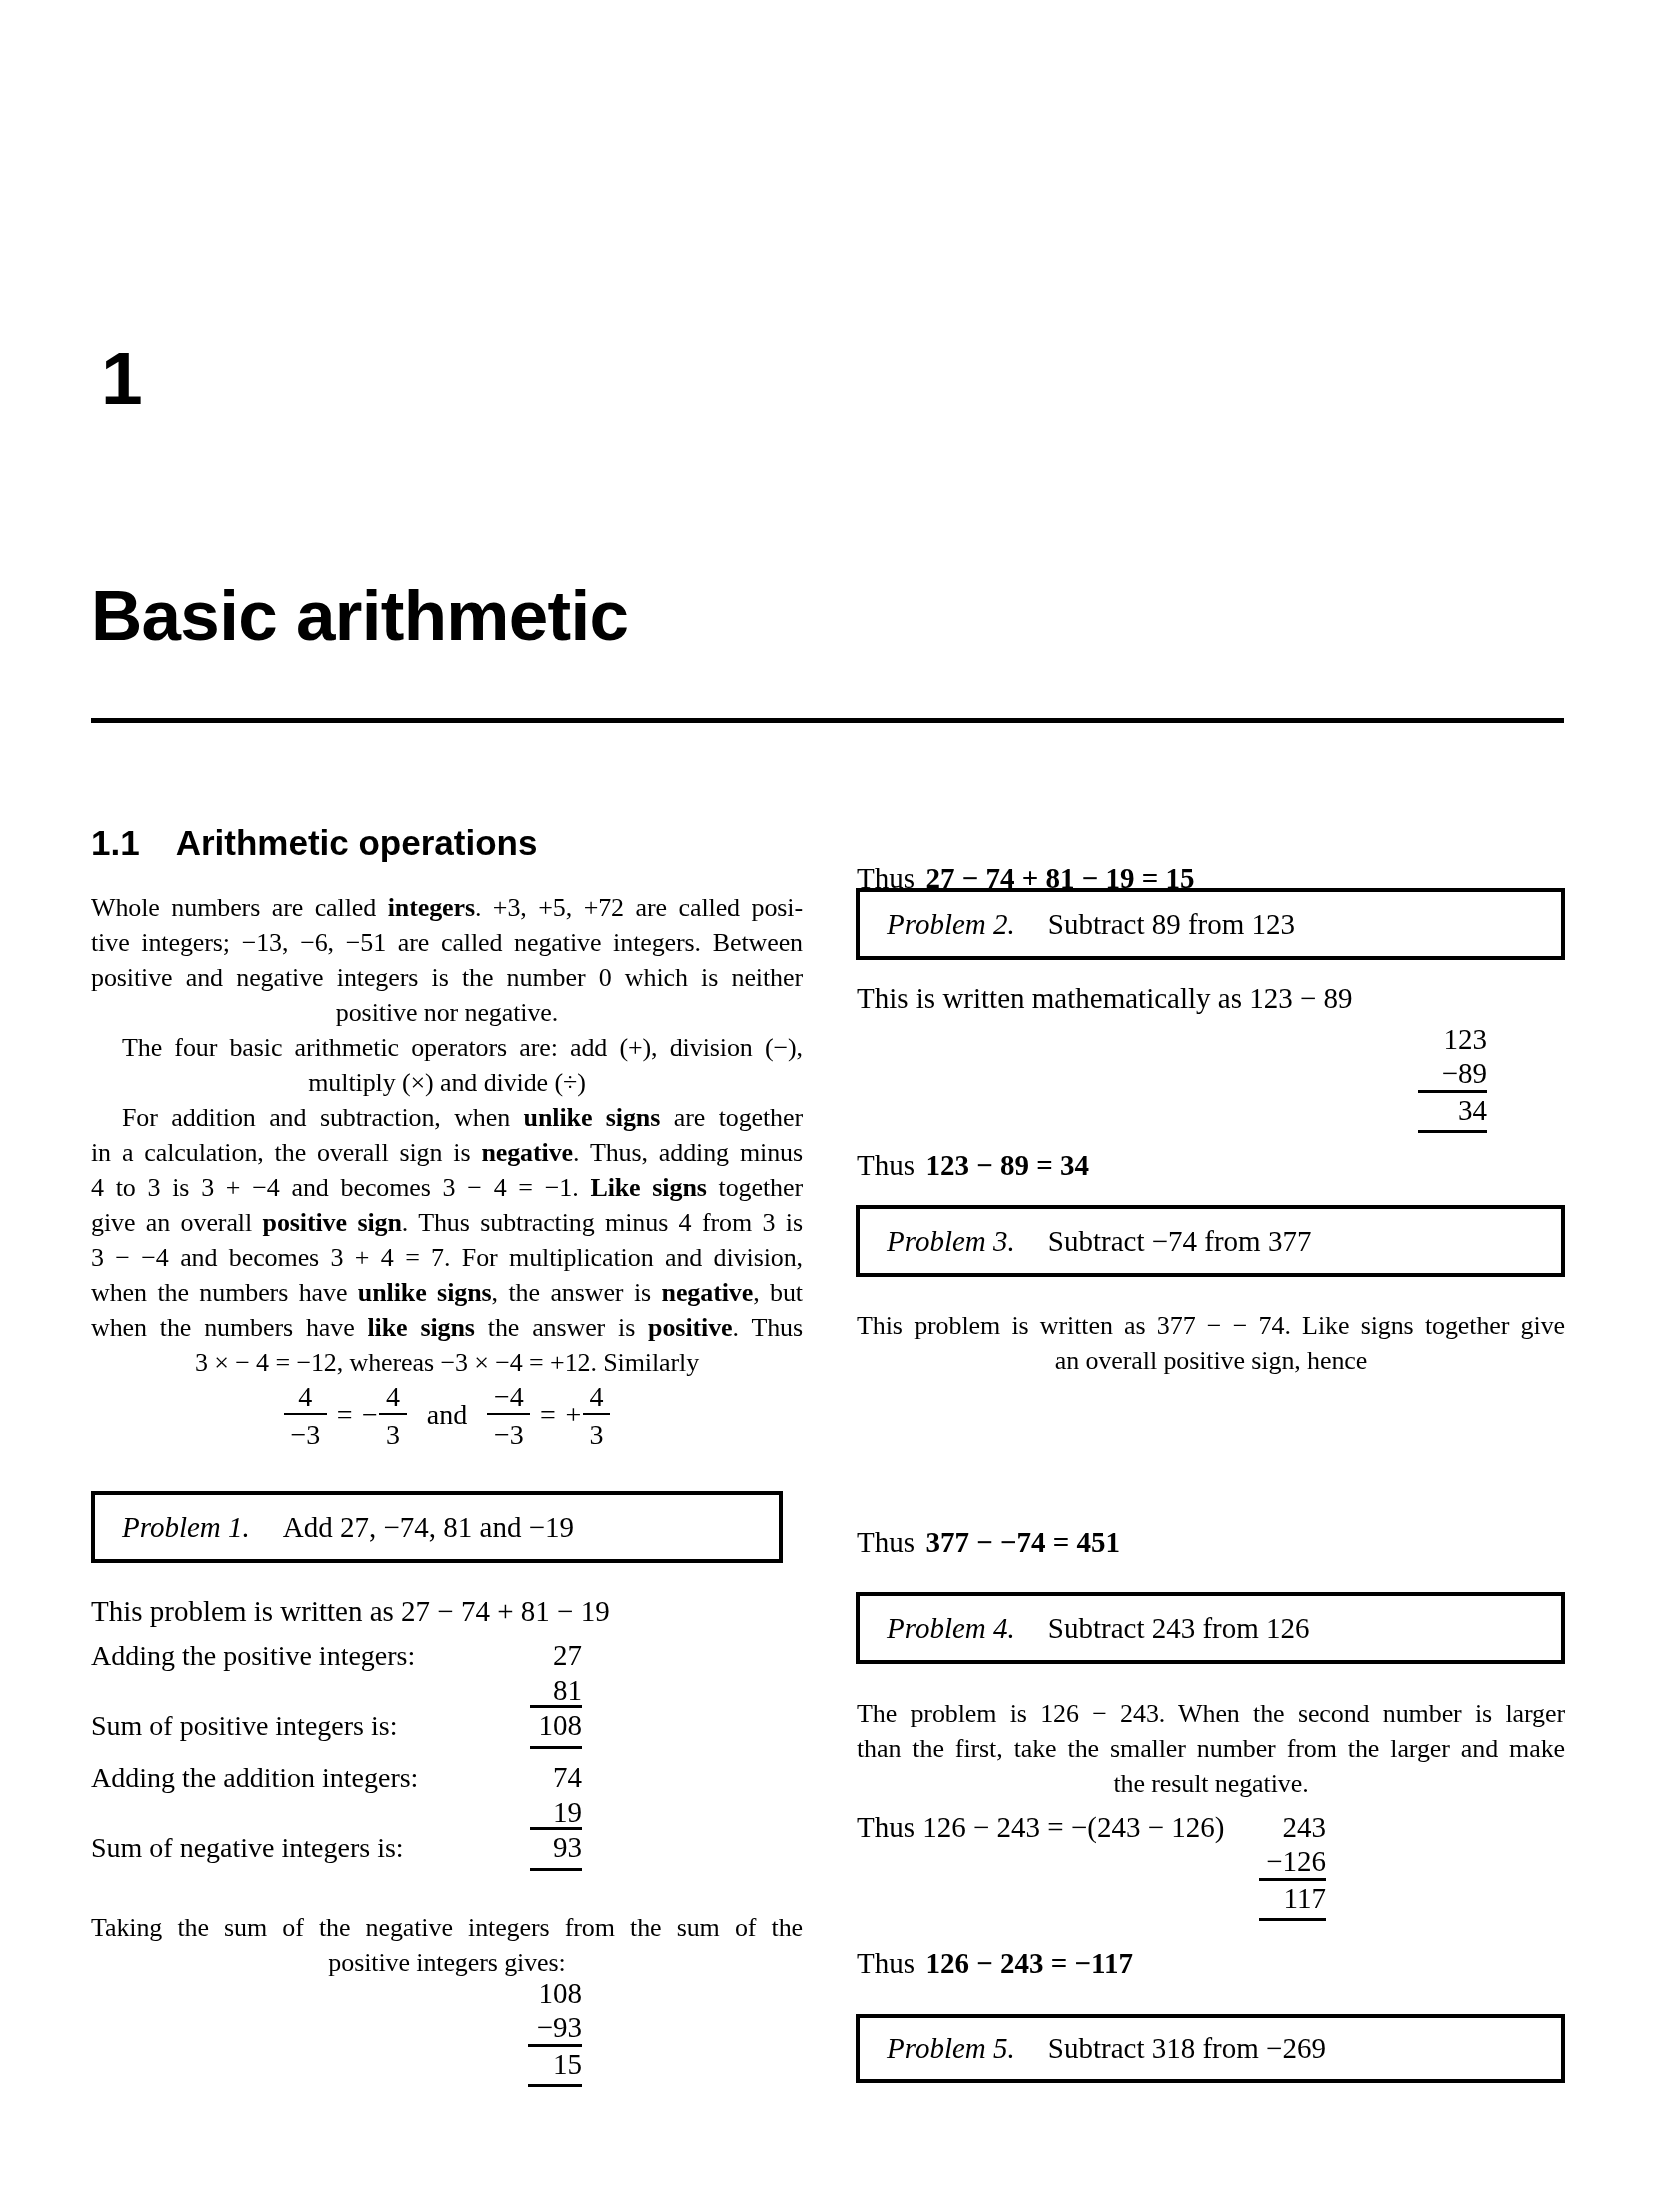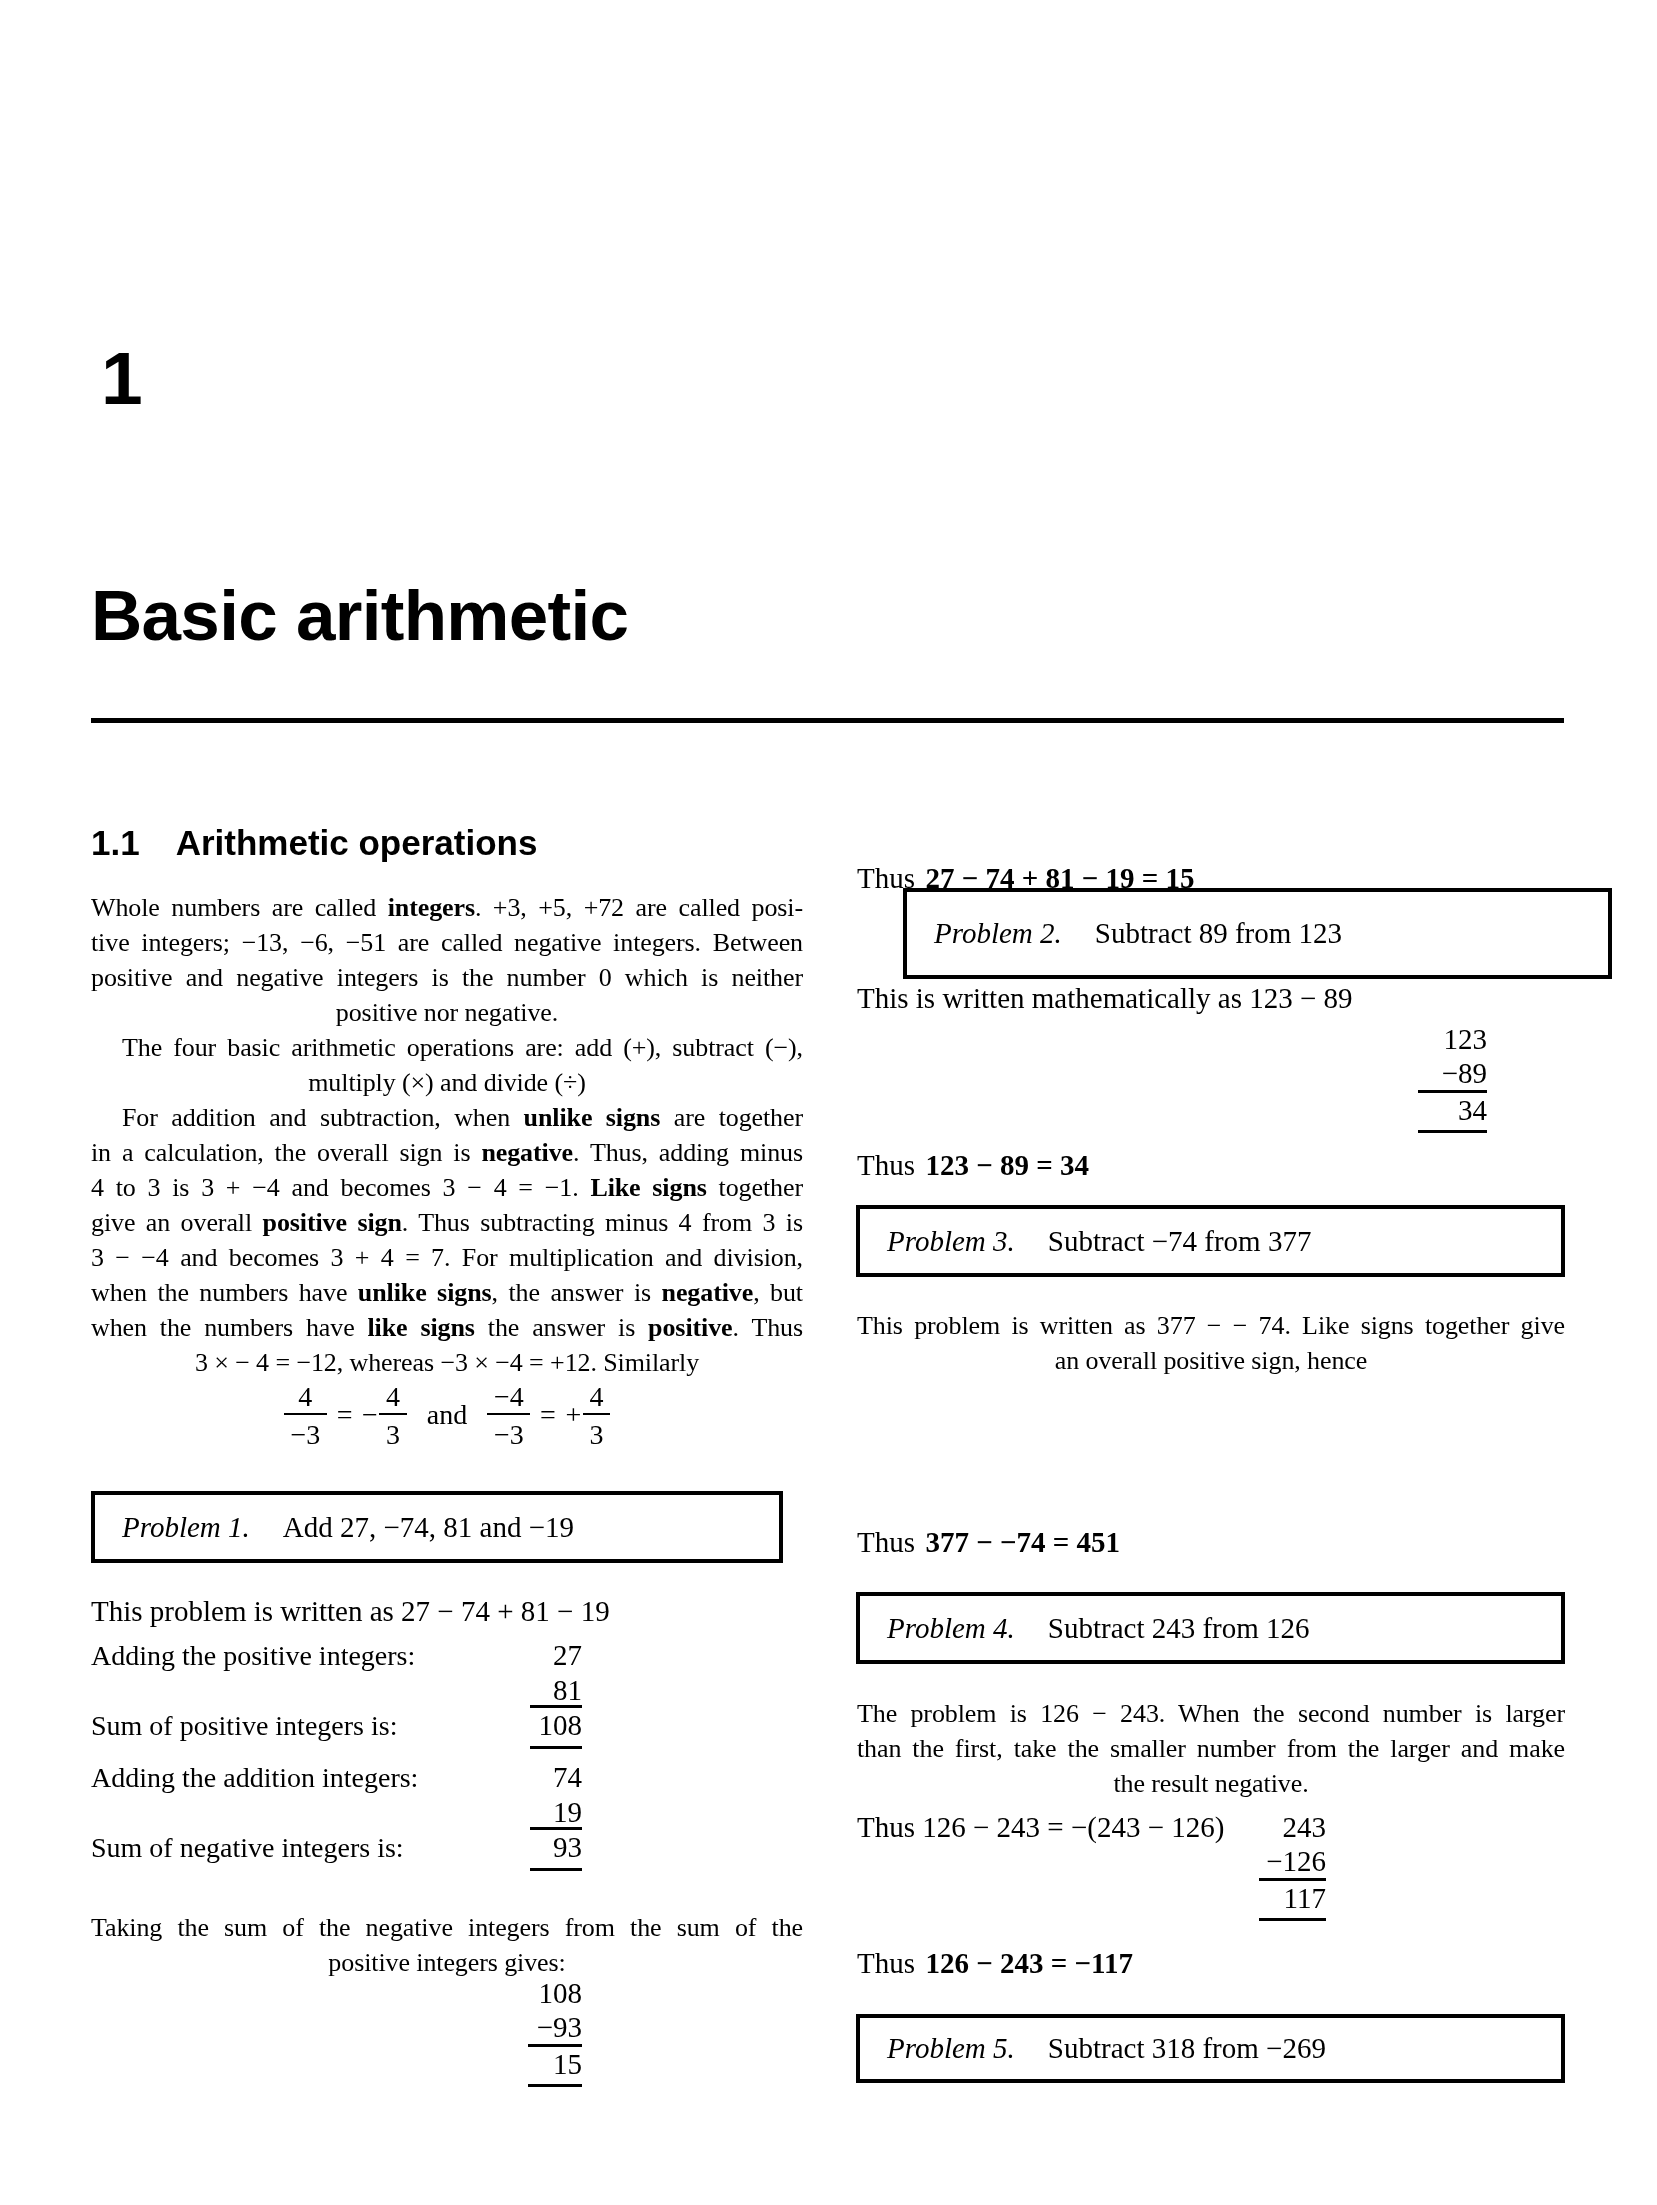--- a/index.html
+++ b/index.html
@@ -54,21 +54,21 @@
   </div>
 
   <div class="abs body-copy" style="left:91px;top:890px;width:712px">
     <div>
         <div class="jline"><span>Whole numbers are called </span><span class="b">integers</span><span>. +3, +5, +72 are called posi-</span></div>
         <div class="jline"><span>tive integers; −13, −6, −51 are called negative integers. Between</span></div>
         <div class="jline"><span>positive and negative integers is the number 0 which is neither</span></div>
         <div class="jline last"><span>positive nor negative.</span></div>
       </div>
     <div>
-        <div class="jline ind"><span>The four basic arithmetic operations are: add (+), subtract (−),</span></div>
+        <div class="jline ind"><span>The four basic arithmetic operators are: add (+), division (−),</span></div>
         <div class="jline last"><span>multiply (×) and divide (÷)</span></div>
       </div>
     <div>
         <div class="jline ind"><span>For addition and subtraction, when </span><span class="b">unlike signs</span><span> are together</span></div>
         <div class="jline"><span>in a calculation, the overall sign is </span><span class="b">negative</span><span>. Thus, adding minus</span></div>
         <div class="jline"><span>4 to 3 is 3 + −4 and becomes 3 − 4 = −1. </span><span class="b">Like signs</span><span> together</span></div>
         <div class="jline"><span>give an overall </span><span class="b">positive sign</span><span>. Thus subtracting minus 4 from 3 is</span></div>
         <div class="jline"><span>3 − −4 and becomes 3 + 4 = 7. For multiplication and division,</span></div>
         <div class="jline"><span>when the numbers have </span><span class="b">unlike signs</span><span>, the answer is </span><span class="b">negative</span><span>, but</span></div>
         <div class="jline"><span>when the numbers have </span><span class="b">like signs</span><span> the answer is </span><span class="b">positive</span><span>. Thus</span></div>
@@ -147,21 +147,21 @@
       <div class="srow">−93</div>
       <div class="srow sres">15</div>
       <div class="sul"></div>
     </div>
   </div>
 
   <div class="abs single thus" style="left:857px;top:860px">
     <span>Thus</span><span class="eq">27 − 74 + 81 − 19 = 15</span>
   </div>
 
-  <div class="abs pbox" style="left:903px;top:888px;width:709px;height:91px">
+  <div class="abs pbox" style="left:856px;top:888px;width:709px;height:72px">
     <span class="plabel">Problem 2.</span>
     <span class="pstmt">Subtract 89 from 123</span>
   </div>
 
   <div class="abs single" style="left:857px;top:980px">This is written mathematically as 123 − 89</div>
 
   <div class="abs" style="left:857px;top:1022px;width:630px">
     <div class="scol" style="width:69px">
       <div class="srow">123</div>
       <div class="srow">−89</div>

